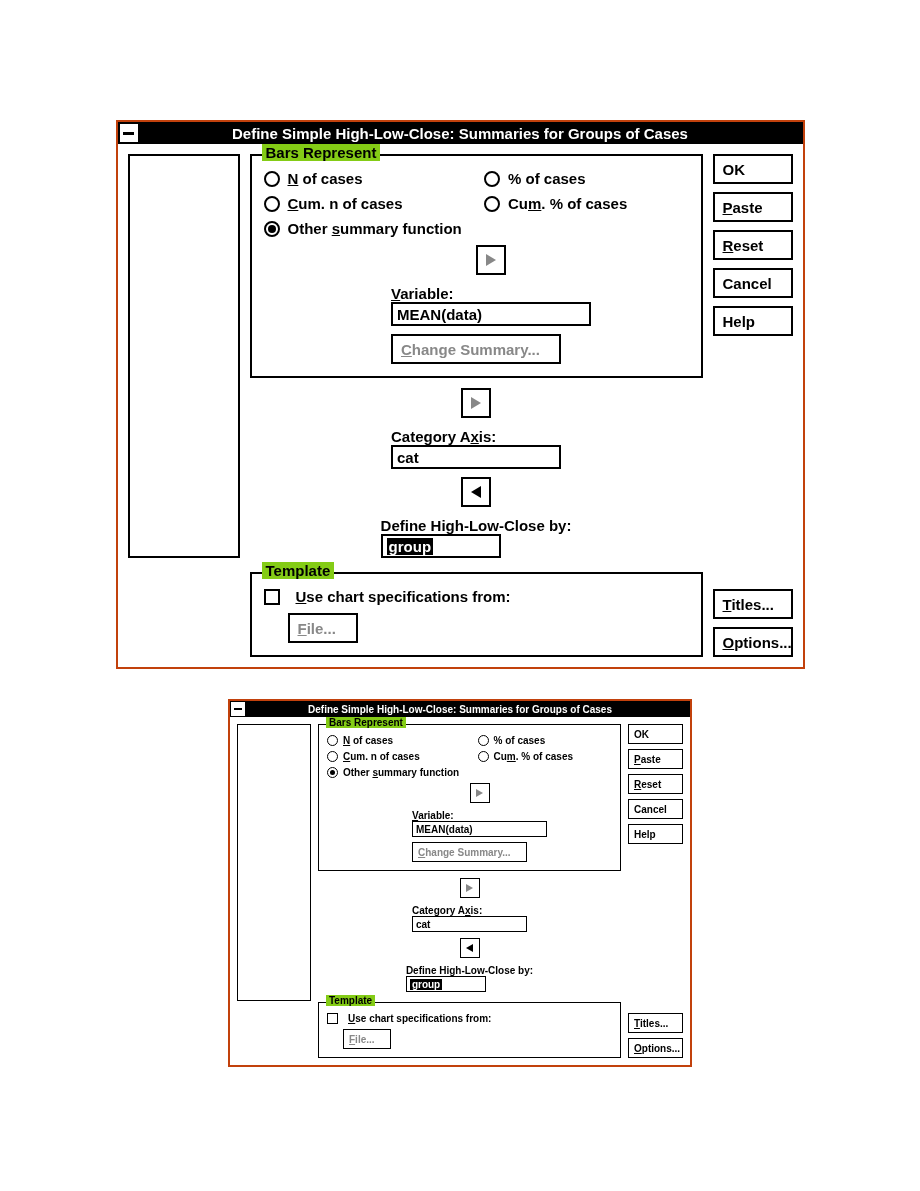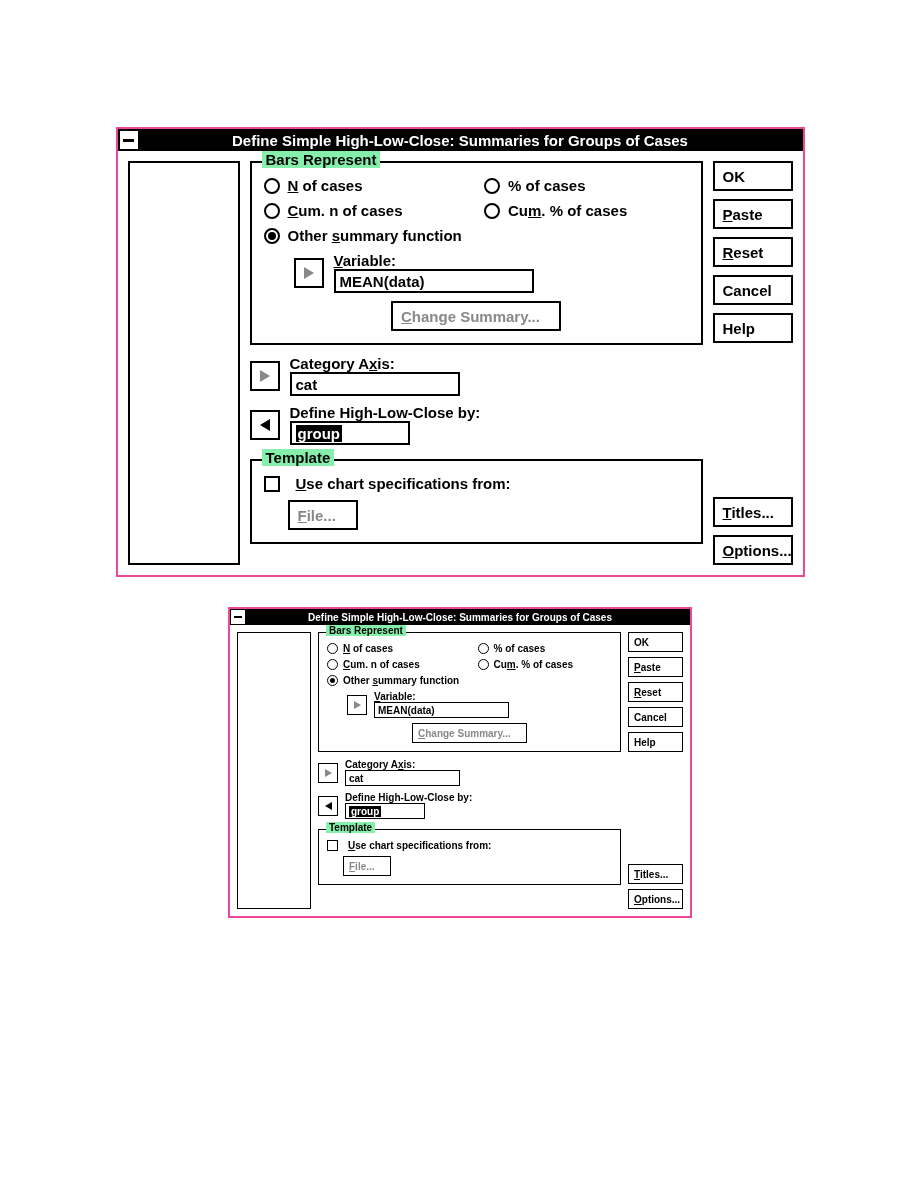--- a/index.html
+++ b/index.html
@@ -9,24 +9,24 @@
     font-family: "Arial", "Helvetica", sans-serif;
     width: 920px;
   }
   .page {
     width: 920px;
     padding-top: 110px;
     box-sizing: border-box;
   }
   
   .dialog {
-    border: 2px solid #ec4899;
+    border: 2px solid #c2410c;
     background: #fff;
     position: relative;
-    margin: 17px auto;
+    margin: 10px auto;
   }
   .titlebar {
     background: #000;
     color: #fff;
     font-weight: bold;
     display: flex;
     align-items: center;
   }
   .sysmenu {
     background: #fff;
@@ -62,21 +62,21 @@
     display: flex;
     flex-direction: column;
   }
   .fieldset {
     border: 2px solid #000;
     position: relative;
     box-sizing: border-box;
   }
   .legend {
     position: absolute;
-    background: #86efac;
+    background: #84cc16;
     font-weight: bold;
     white-space: nowrap;
   }
   .radio-grid {
     display: grid;
     grid-template-columns: 1fr 1fr;
     column-gap: 16px;
   }
   .radio-grid .full { grid-column: 1 / span 2; }
   .opt {
@@ -157,20 +157,21 @@
   }
   .checkbox {
     border: 2px solid #000;
     display: inline-block;
     box-sizing: border-box;
     flex: 0 0 auto;
   }
   .row {
     display: flex;
     align-items: flex-start;
+    flex-direction: column;
   }
   
   .big.dialog { width: 685px; }
   .big .titlebar { height: 22px; font-size: 15px; }
   .big .sysmenu { width: 22px; height: 22px; }
   .big .sysmenu span { height: 3px; }
   .big .title-text { padding-right: 22px; }
   .big .body { padding: 10px 10px 10px 10px; }
   .big .listbox { width: 108px; height: 400px; margin-right: 10px; }
   .big .center { gap: 4px; }

